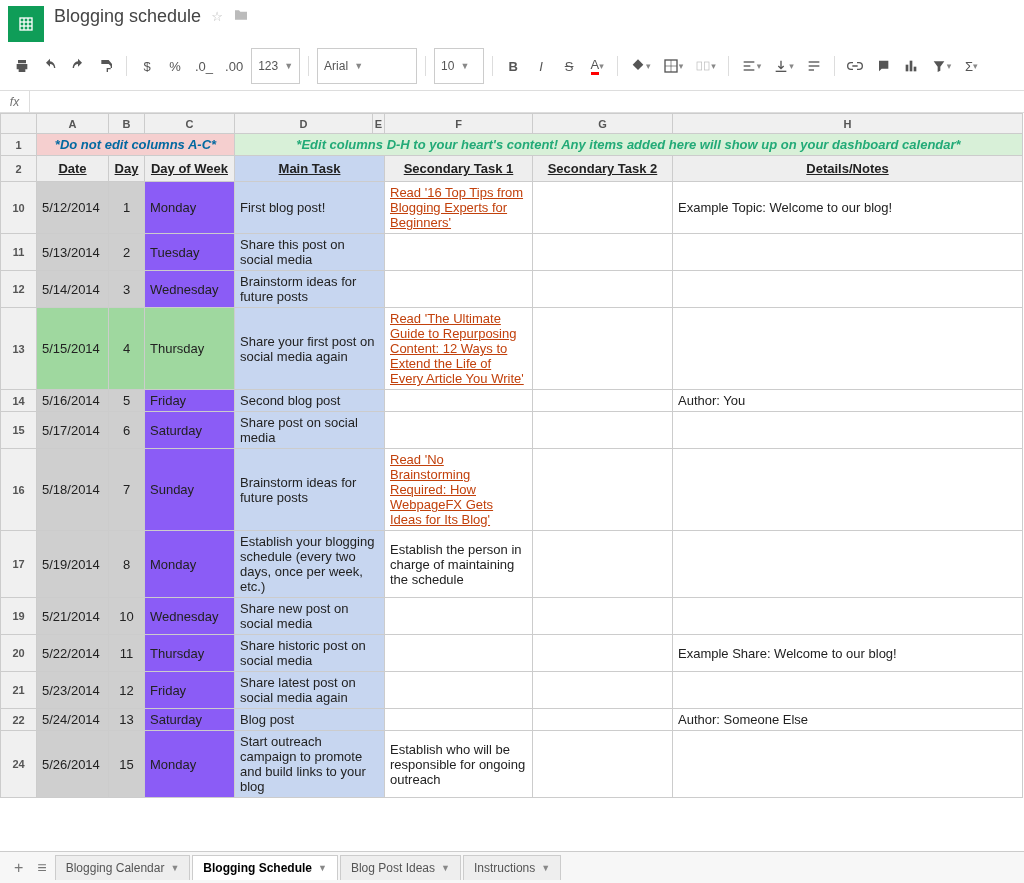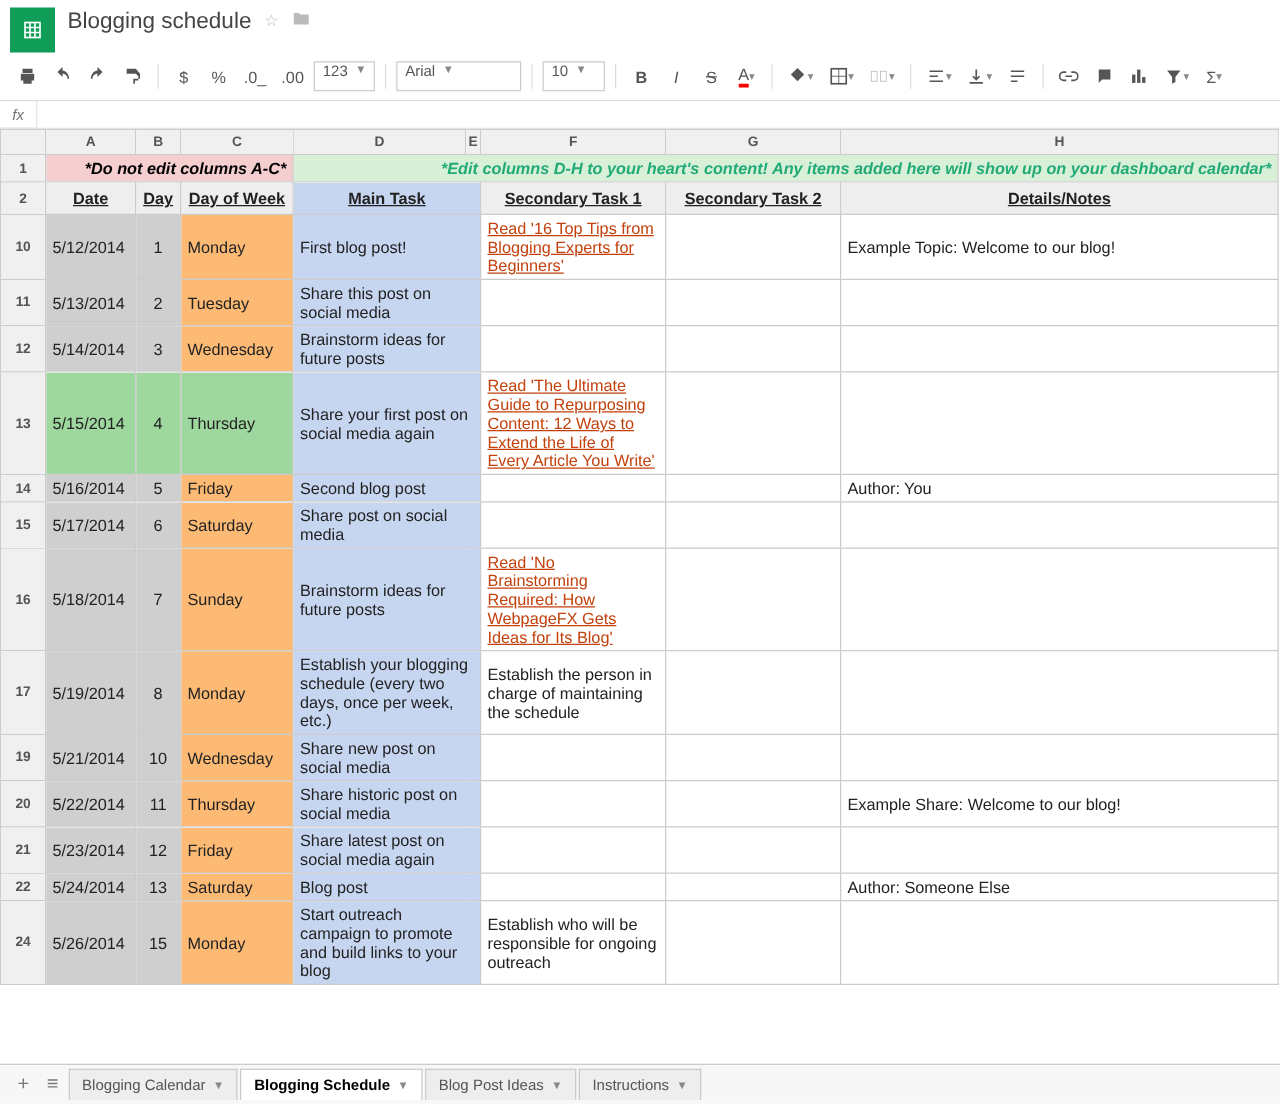--- a/index.html
+++ b/index.html
@@ -36,22 +36,22 @@
     border-bottom: 1px solid #ddd;
   }
   .tbtn {
     min-width: 24px; height: 26px;
     display: inline-flex; align-items: center; justify-content: center;
     padding: 0 4px; color: #555; cursor: pointer;
     font-size: 13px;
   }
   .tsep { width: 1px; height: 20px; background: #ddd; margin: 0 4px; }
   .tsel {
-    border: 1px solid #ccc; height: 24px;
-    display: inline-flex; align-items: flex-start; padding: 0 6px;
+    border: 1px solid #ccc; height: 36px;
+    display: inline-flex; align-items: center; padding: 0 6px;
     font-size: 12px; gap: 6px; cursor: pointer;
     color:#555;
   }
   .caret { font-size: 9px; color: #888; }
   .fxbar {
     display: flex; align-items: center;
     border-bottom: 1px solid #ddd;
     height: 22px;
   }
   .fxlabel { width: 30px; text-align: center; font-style: italic; color: #737373; font-size: 12px; border-right: 1px solid #ddd; height: 100%; display:flex;align-items:center;justify-content:center;}
@@ -78,24 +78,24 @@
   .rowhead { width: 36px; }
   td.cell {
     border: 1px solid #ccc;
     padding: 3px 5px;
     font-size: 13px;
     vertical-align: middle;
     overflow: hidden;
   }
   .col-A { background: #cfcfcf; }
   .col-B { background: #cfcfcf; text-align: center; }
-  .col-C { background: #fdba74; }
+  .col-C { background: #8b5cf6; }
   .col-D { background: #c7d6f0; }
-  .row-banner-1 { background: #f5cfcf !important; text-align: right; font-style: italic; color: #000000; font-weight: bold; font-size: 12px;}
-  .row-banner-2 { background: #d8f0d8 !important; text-align: right; font-style: italic; color: #2a7; font-weight: bold; font-size: 12px;}
+  .row-banner-1 { background: #f5cfcf !important; text-align: center; font-style: italic; color: #0369a1; font-weight: bold; font-size: 12px;}
+  .row-banner-2 { background: #d8f0d8 !important; text-align: center; font-style: italic; color: #2a7; font-weight: bold; font-size: 12px;}
   .hdr { font-weight: bold; text-decoration: underline; font-size: 14px; background: #eee !important; text-align: center;}
   .hdr.col-D { background: #c7d6f0 !important; }
   .link { color: #c2410c; text-decoration: underline; cursor: pointer; font-size: 13px;}
   .today { background: #9fd89f !important; }
   .tabs {
     border-top: 1px solid #ccc;
     height: 32px;
     display: flex; align-items: center;
     padding: 0 8px;
     gap: 2px;

